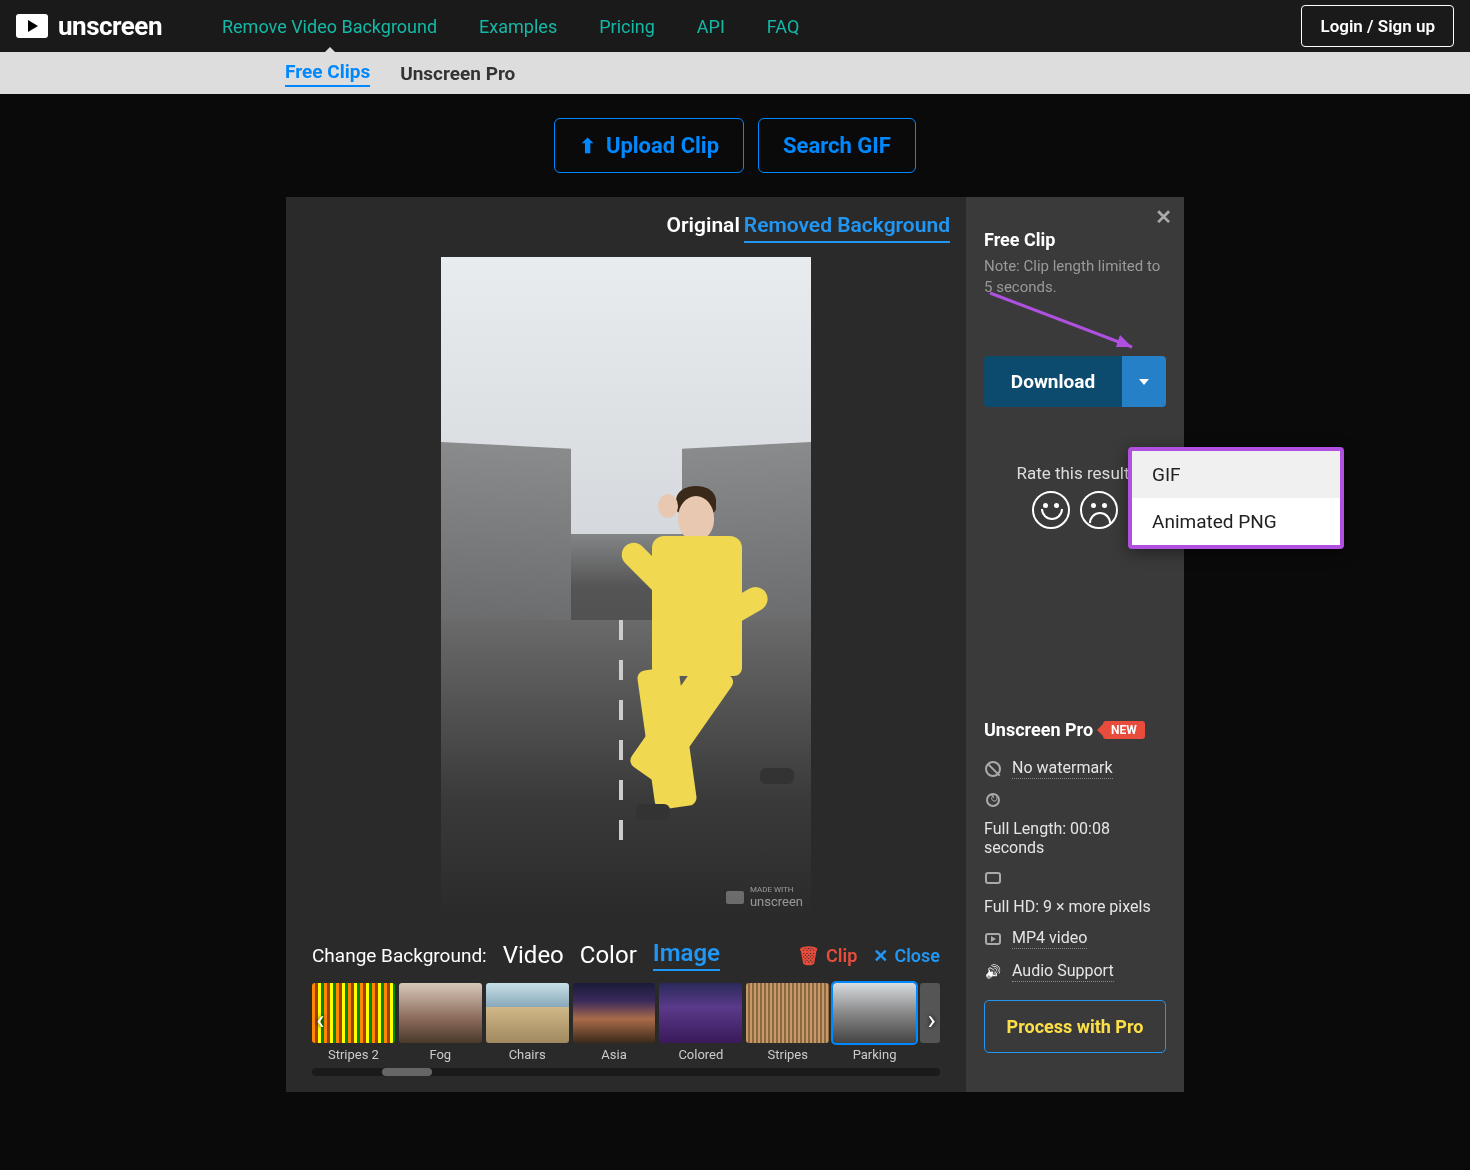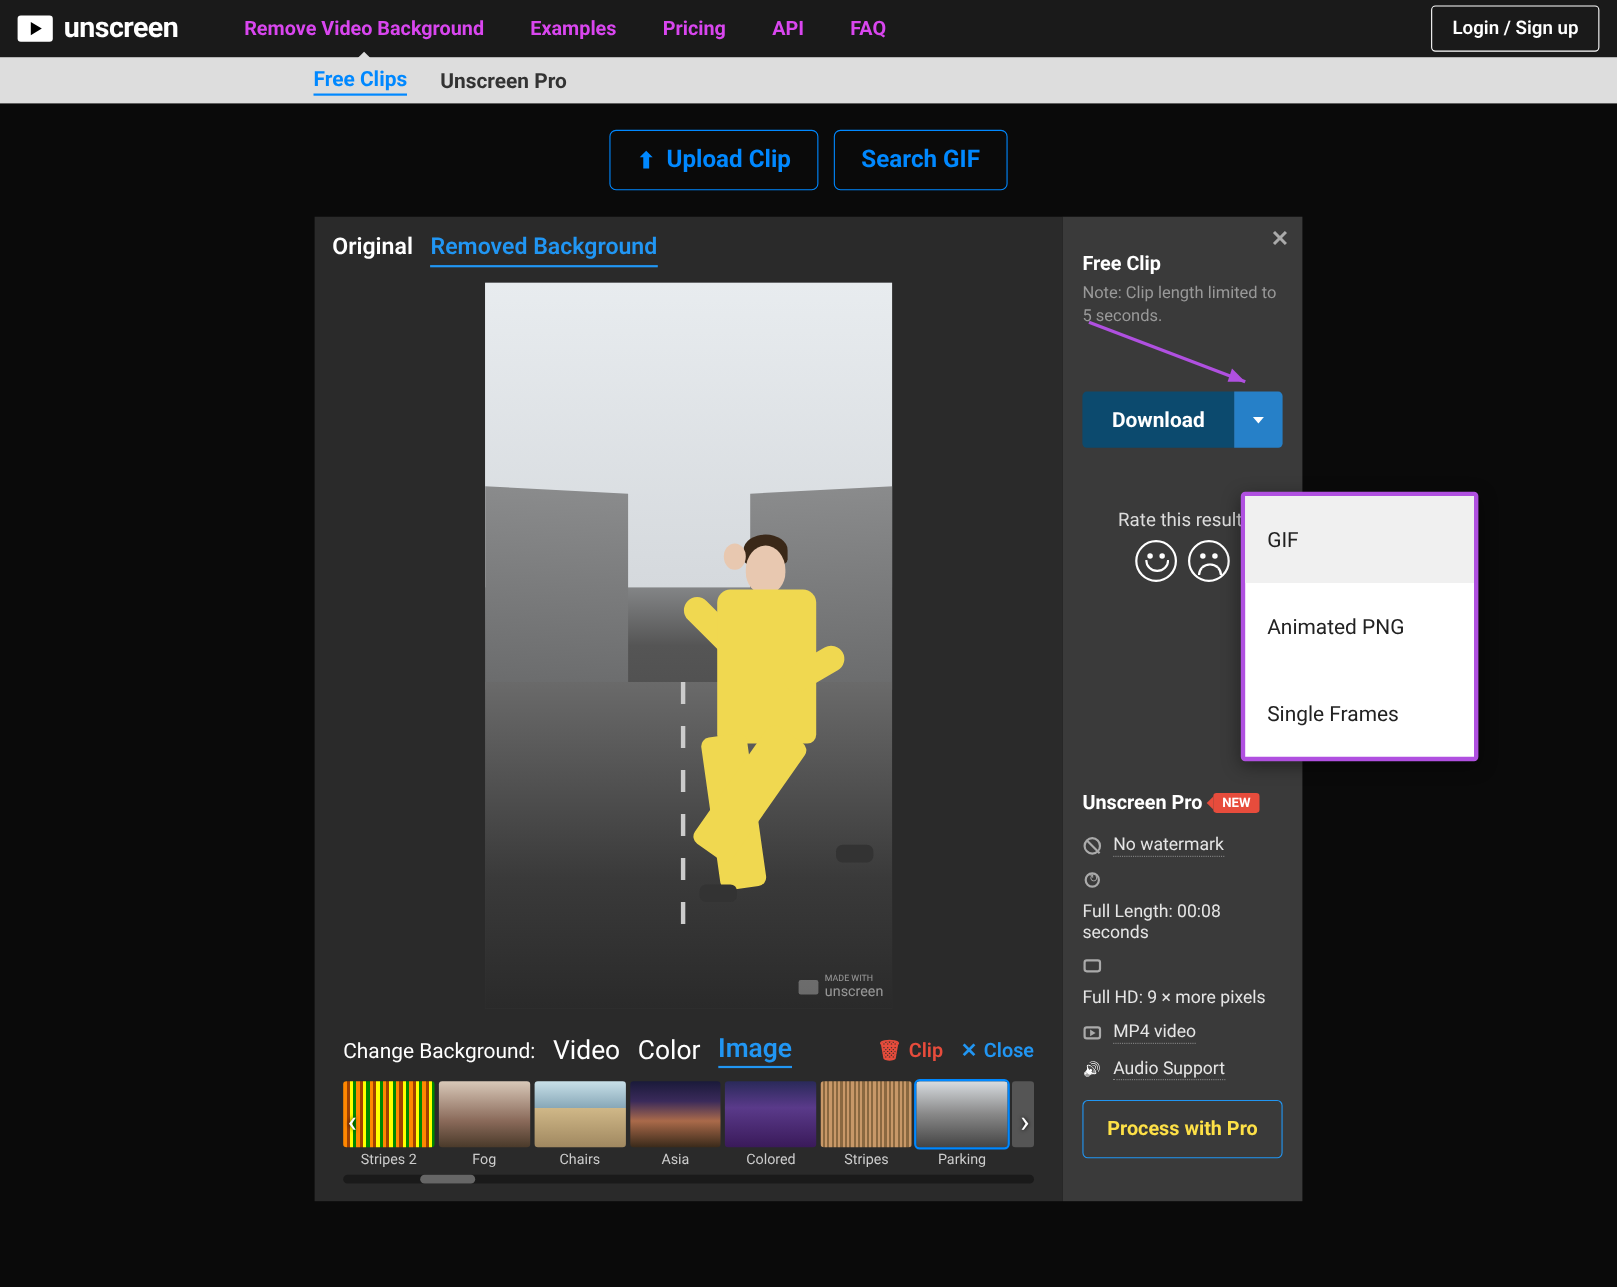--- a/index.html
+++ b/index.html
@@ -3,32 +3,32 @@
 <meta charset="utf-8">
 <style>
 *{margin:0;padding:0;box-sizing:border-box;font-family:-apple-system,BlinkMacSystemFont,"Segoe UI",Roboto,sans-serif}
 body{background:#0a0a0a;color:#fff;width:1470px;height:1170px;overflow:hidden}
 .topnav{background:#1a1a1a;height:52px;display:flex;align-items:center;padding:0 16px;justify-content:space-between}
 .logo{display:flex;align-items:center;gap:10px}
 .logo-icon{width:32px;height:24px;background:#fff;border-radius:3px;display:flex;align-items:center;justify-content:center;position:relative}
 .logo-icon::after{content:"";width:0;height:0;border-left:10px solid #000;border-top:6px solid transparent;border-bottom:6px solid transparent;margin-left:2px}
 .logo-text{font-size:26px;font-weight:700;letter-spacing:-0.5px}
 .nav-items{display:flex;gap:42px;margin-left:60px}
-.nav-item{color:#d946ef;font-size:18px;font-weight:700;cursor:pointer;position:relative}
+.nav-item{color:#14b8a6;font-size:18px;font-weight:400;cursor:pointer;position:relative}
 .nav-item.active::after{content:"";position:absolute;bottom:-16px;left:50%;transform:translateX(-50%);width:0;height:0;border-left:6px solid transparent;border-right:6px solid transparent;border-bottom:6px solid #ddd}
 .login-btn{border:1px solid #fff;color:#fff;padding:10px 18px;font-size:17px;font-weight:600;cursor:pointer;background:none;border-radius:4px}
 .subnav{background:#ddd;height:42px;display:flex;align-items:center;padding:0 20px;gap:30px;padding-left:285px}
 .subnav-item{font-size:19px;font-weight:700;color:#333;cursor:pointer}
 .subnav-item.active{color:#0088ff;border-bottom:2px solid #0088ff;padding-bottom:2px}
 .action-bar{display:flex;justify-content:center;gap:14px;padding:24px 0}
 .action-btn{border:1.5px solid #0088ff;color:#0088ff;background:none;font-size:22px;font-weight:700;padding:14px 24px;border-radius:6px;cursor:pointer;display:flex;align-items:center;gap:10px}
 .upload-icon{font-size:20px}
 .main-area{display:flex;justify-content:center;padding:0 20px}
 .editor{background:#2a2a2a;width:680px;padding:16px;position:relative}
-.view-tabs{display:flex;justify-content:flex-start;gap:16px;margin-bottom:14px}
+.view-tabs{display:flex;justify-content:flex-end;gap:4px;margin-bottom:14px}
 .view-tab{font-size:21px;font-weight:600;color:#fff;cursor:pointer}
 .view-tab.active{color:#2196f3;border-bottom:2px solid #2196f3;padding-bottom:4px}
 .preview{width:370px;height:660px;margin:0 auto;background:linear-gradient(180deg,#d8dce0 0%,#c8ccd0 30%,#555 50%,#333 100%);position:relative;overflow:hidden}
 .preview-sky{position:absolute;top:0;left:0;right:0;height:42%;background:linear-gradient(180deg,#e8ecef 0%,#d5d9dd 100%)}
 .preview-bldg{position:absolute;top:28%;height:28%;background:linear-gradient(180deg,#8a8b8c 0%,#6a6b6c 100%)}
 .bldg-l{left:0;width:35%;transform:skewY(3deg);transform-origin:left}
 .bldg-r{right:0;width:35%;transform:skewY(-3deg);transform-origin:right}
 .preview-road{position:absolute;bottom:0;left:0;right:0;height:45%;background:linear-gradient(180deg,#6a6a6a 0%,#3a3a3a 60%,#2a2a2a 100%)}
 .preview-road::before{content:"";position:absolute;left:48%;top:0;bottom:20%;width:4px;background:repeating-linear-gradient(180deg,#ccc 0,#ccc 20px,transparent 20px,transparent 40px)}
 .person{position:absolute;left:45%;top:35%;width:180px;height:380px}
@@ -98,21 +98,21 @@
 .icon-clock::after{content:"↻";position:absolute;color:#aaa;font-size:10px;top:-2px;left:2px}
 .icon-hd{width:16px;height:12px;border:2px solid #aaa;border-radius:3px}
 .icon-play{width:16px;height:12px;border:2px solid #aaa;border-radius:3px;display:flex;align-items:center;justify-content:center}
 .icon-play::after{content:"";width:0;height:0;border-left:5px solid #aaa;border-top:3px solid transparent;border-bottom:3px solid transparent}
 .icon-audio::before{content:"🔊";font-size:13px;filter:grayscale(1) brightness(1.5)}
 .pro-btn{border:1.5px solid #2196f3;color:#fde047;background:none;width:100%;padding:14px;font-size:18px;font-weight:700;margin-top:18px;border-radius:5px;cursor:pointer;line-height:1.3}
 .arrow-annotation{position:absolute;pointer-events:none}
 .arrow-line{stroke:#b050e0;stroke-width:3;fill:none}
 .arrow-head{fill:#b050e0}
 .dropdown{position:absolute;background:#fff;color:#222;border:4px solid #b050e0;border-radius:4px;box-shadow:0 4px 16px rgba(0,0,0,0.4);width:216px;z-index:100}
-.dropdown-item{padding:28px 20px;font-size:19px;cursor:pointer}
+.dropdown-item{padding:12px 20px;font-size:19px;cursor:pointer}
 .dropdown-item:hover,.dropdown-item.hover{background:#f0f0f0}
 </style>
 </head>
 <body>
 
 <div class="topnav">
   <div style="display:flex;align-items:center">
     <div class="logo">
       <div class="logo-icon"></div>
       <span class="logo-text">unscreen</span>
@@ -245,21 +245,20 @@
 
     <div class="rate-label">Rate this result:</div>
     <div class="rate-faces">
       <div class="face happy"></div>
       <div class="face sad"></div>
     </div>
 
     <div class="dropdown" style="top:250px;left:162px">
       <div class="dropdown-item hover">GIF</div>
       <div class="dropdown-item">Animated PNG</div>
-      <div class="dropdown-item">Single Frames</div>
     </div>
 
     <div class="pro-section">
       <div class="pro-title">
         <span>Unscreen Pro</span>
         <span class="new-badge">NEW</span>
       </div>
       <div class="pro-features">
         <div class="pro-feat">
           <span class="feat-icon">

